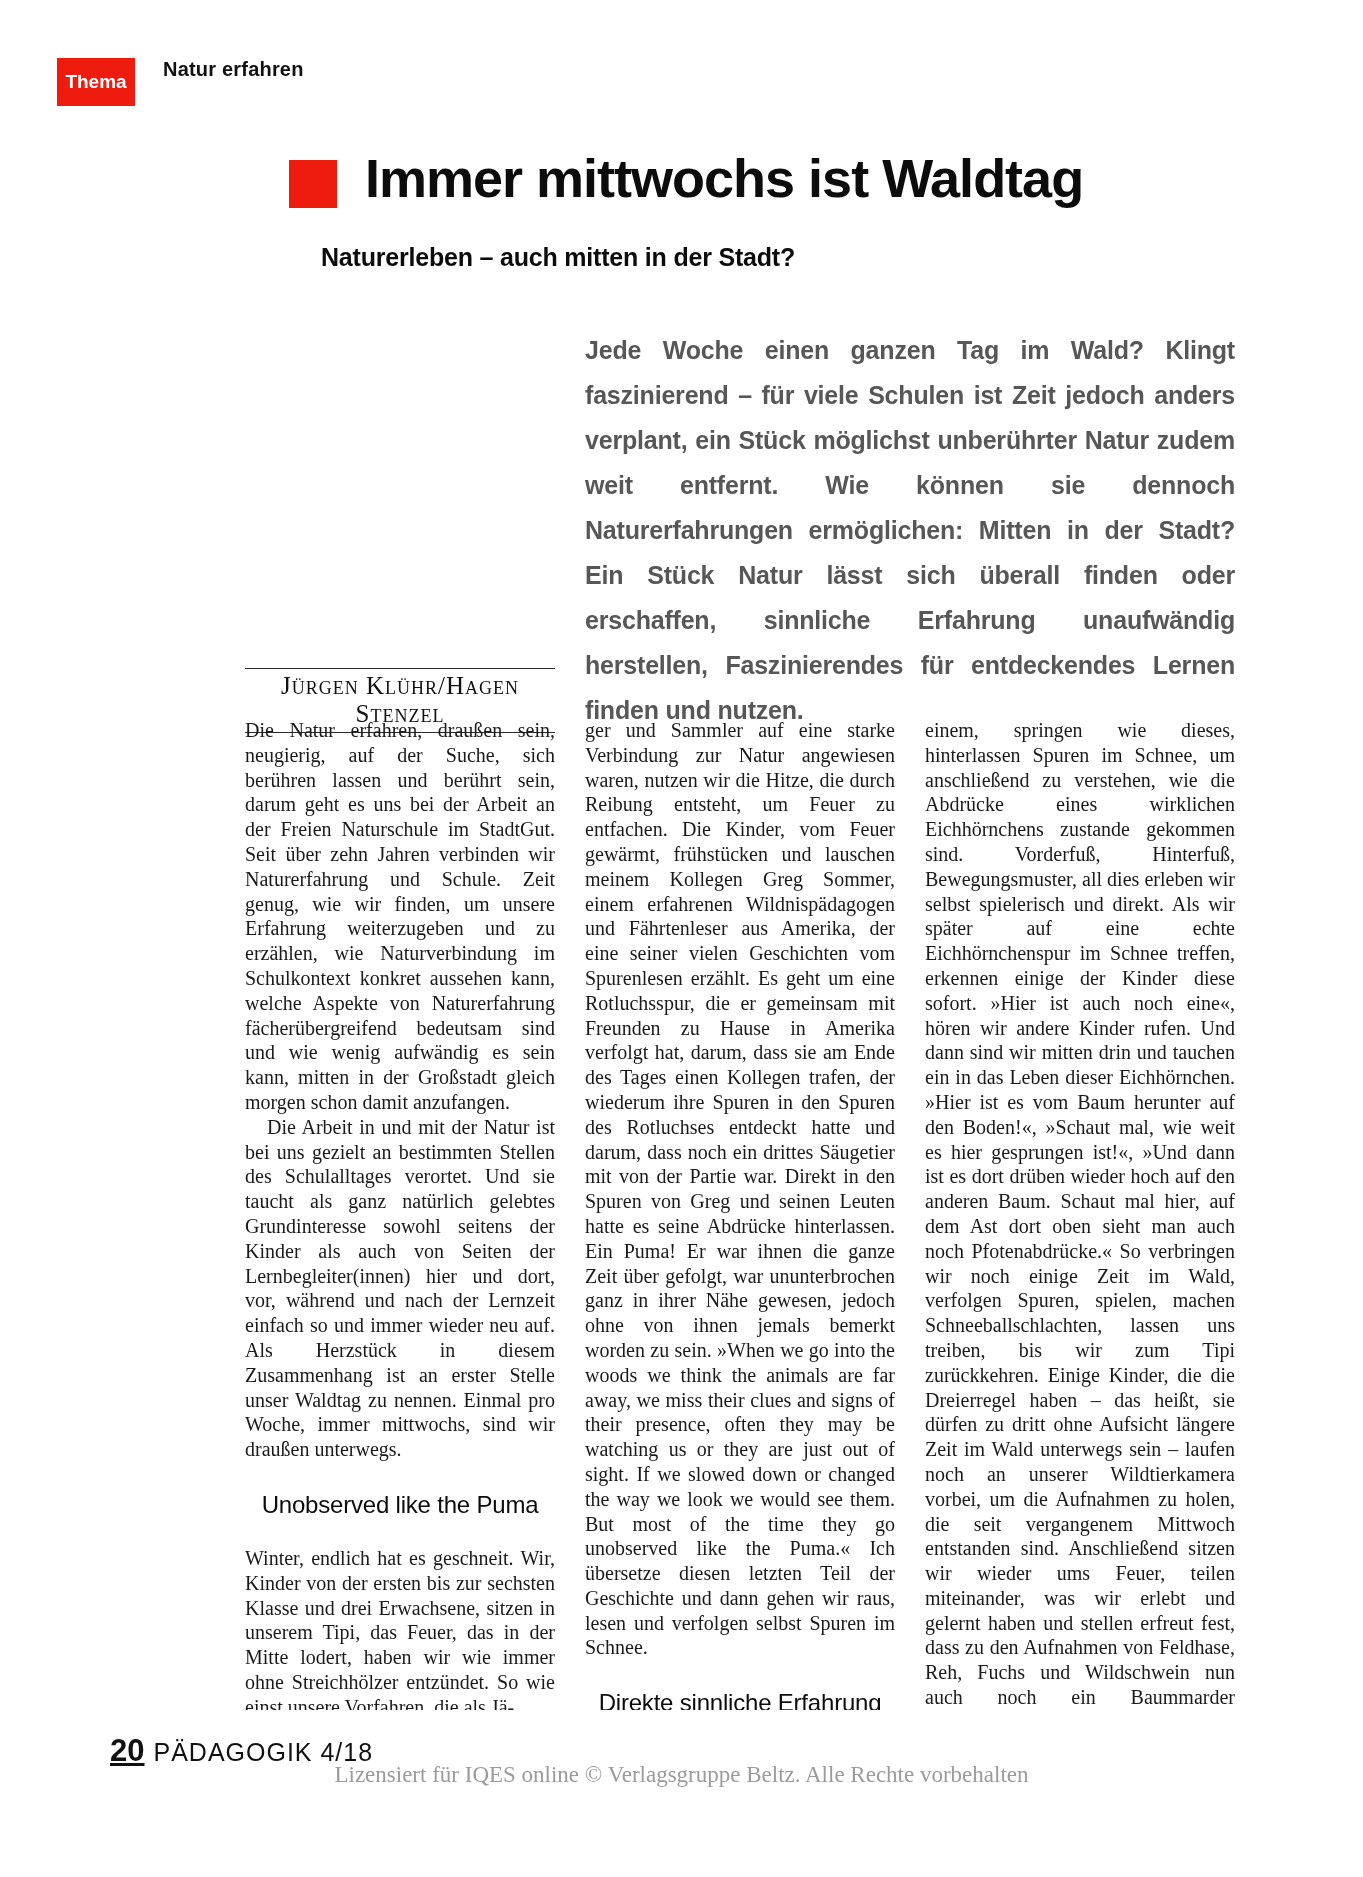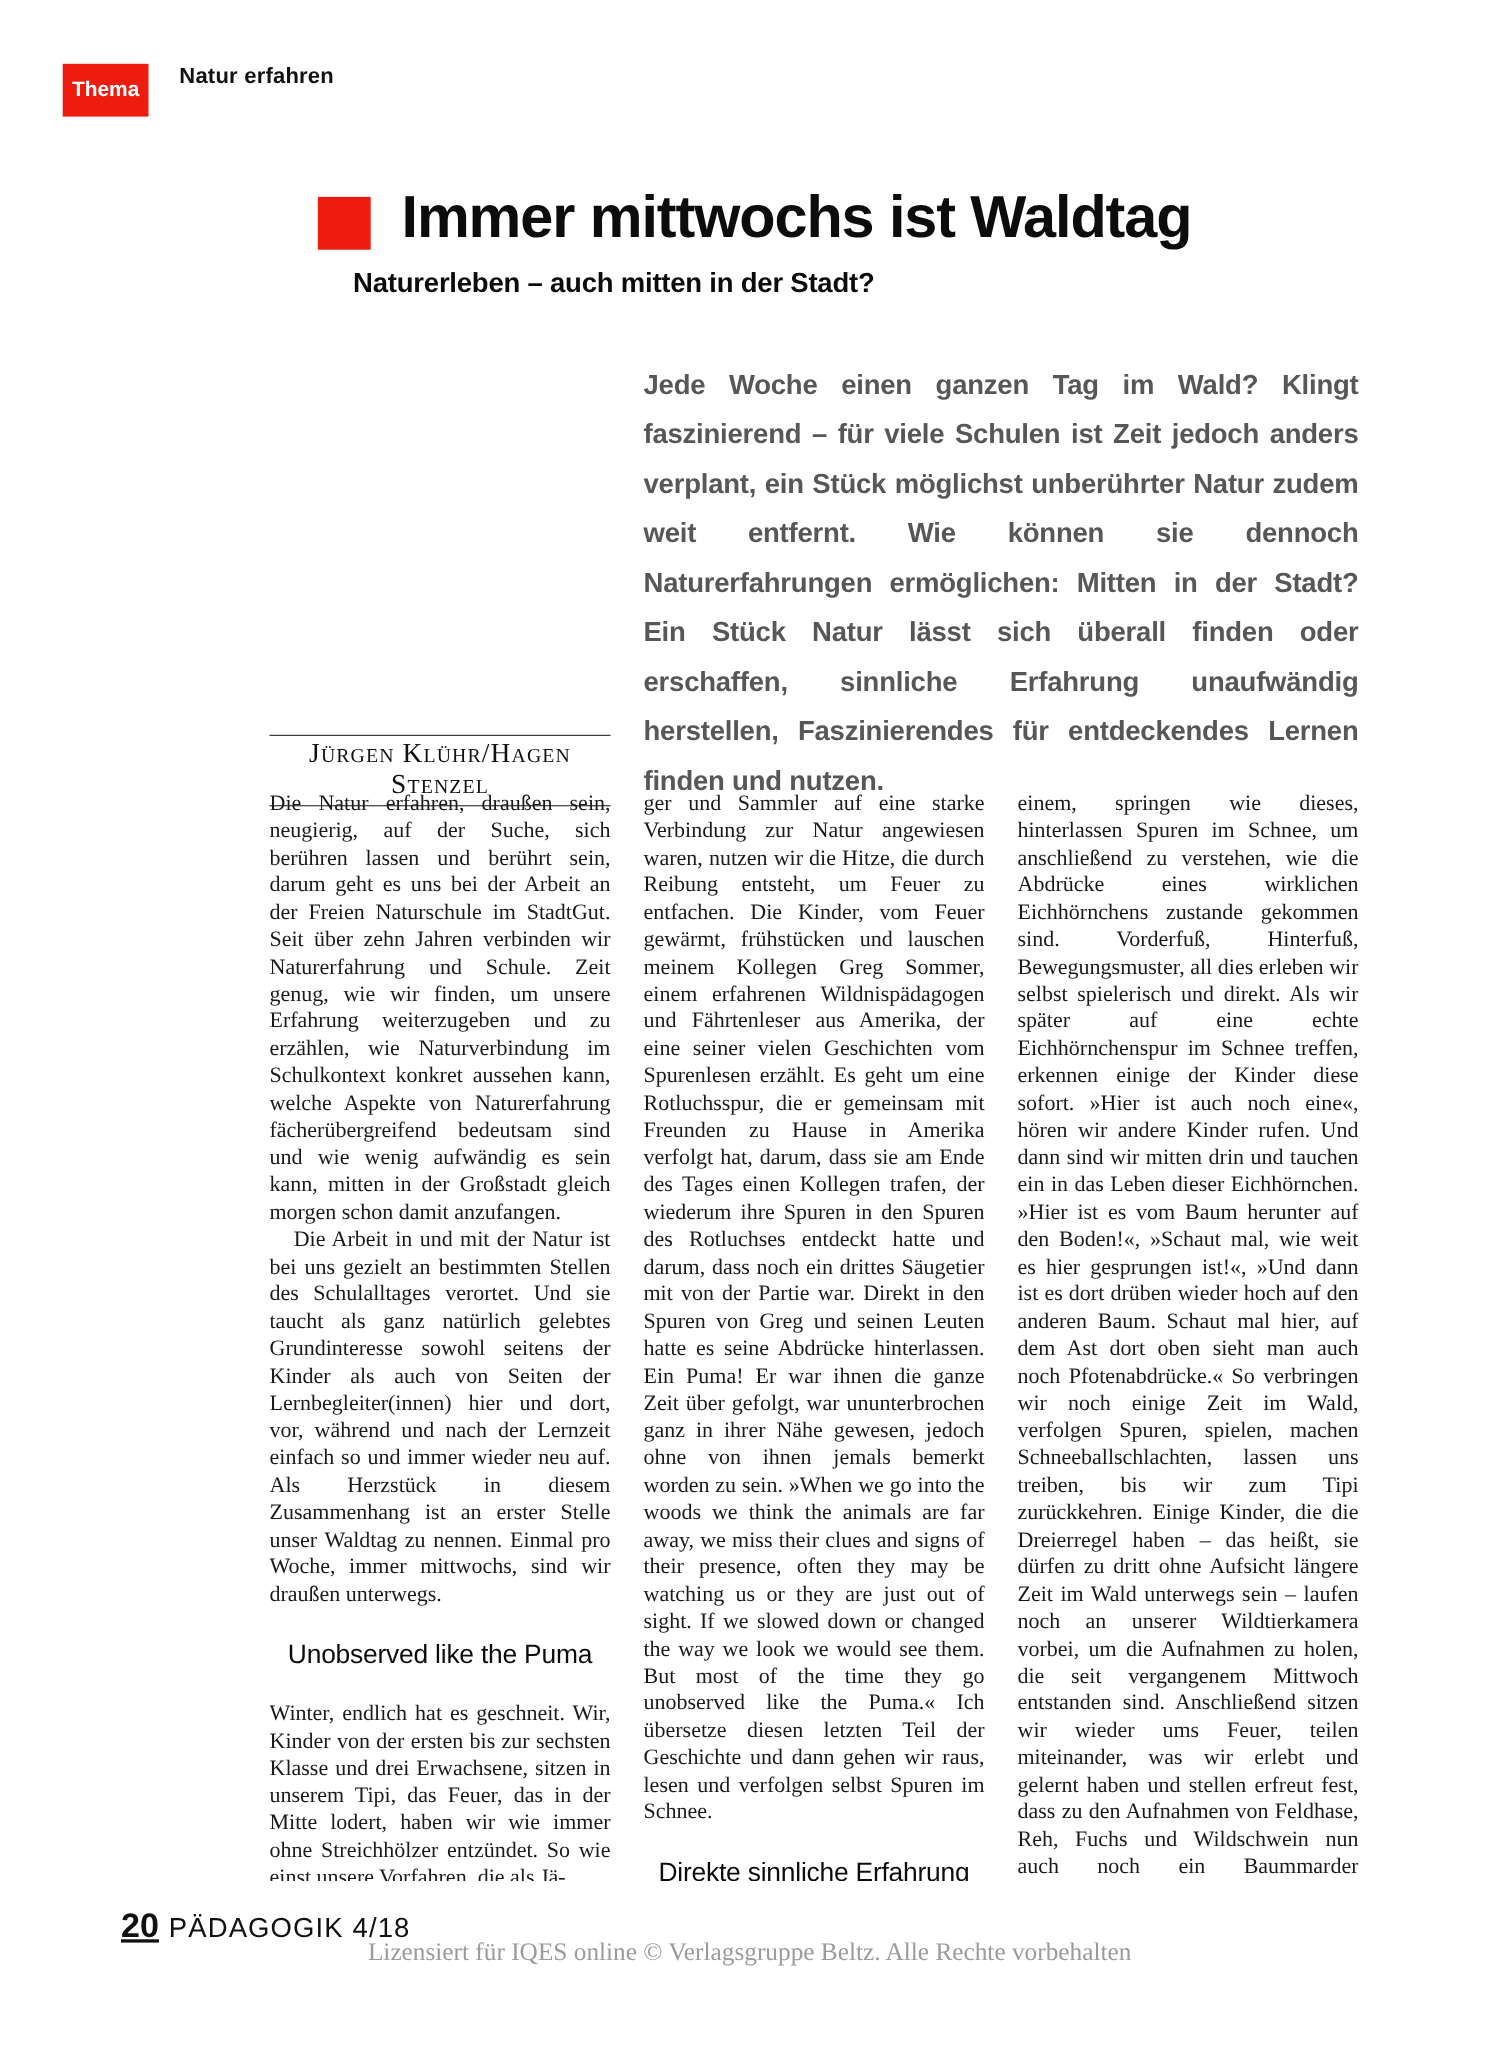--- a/index.html
+++ b/index.html
@@ -20,21 +20,21 @@
     color: #ffffff; font-family: "Liberation Sans", sans-serif;
     font-weight: bold; font-size: 19px;
     display: flex; align-items: center; justify-content: center;
   }
   .kicker-label {
     margin-left: 28px; font-family: "Liberation Sans", sans-serif;
     font-weight: 600; font-size: 20px; color: #111111; letter-spacing: 0.2px;
   }
 
   
-  .title-row { position: absolute; left: 245px; top: 169px; display: flex; align-items: flex-start; padding-left: 44px; }
+  .title-row { position: absolute; left: 245px; top: 150px; display: flex; align-items: flex-start; padding-left: 44px; }
   .title-square { width: 48px; height: 48px; background: #ed1c0e; margin-top: 10px; flex: 0 0 auto; }
   .page-title {
     margin: 0 0 0 28px;
     font-family: "Liberation Sans", sans-serif;
     font-weight: bold; font-size: 54px; line-height: 1.05;
     letter-spacing: -1px; color: #0c0c0c; white-space: nowrap;
   }
   .page-subtitle {
     position: absolute; left: 321px; top: 243px;
     font-family: "Liberation Sans", sans-serif;

